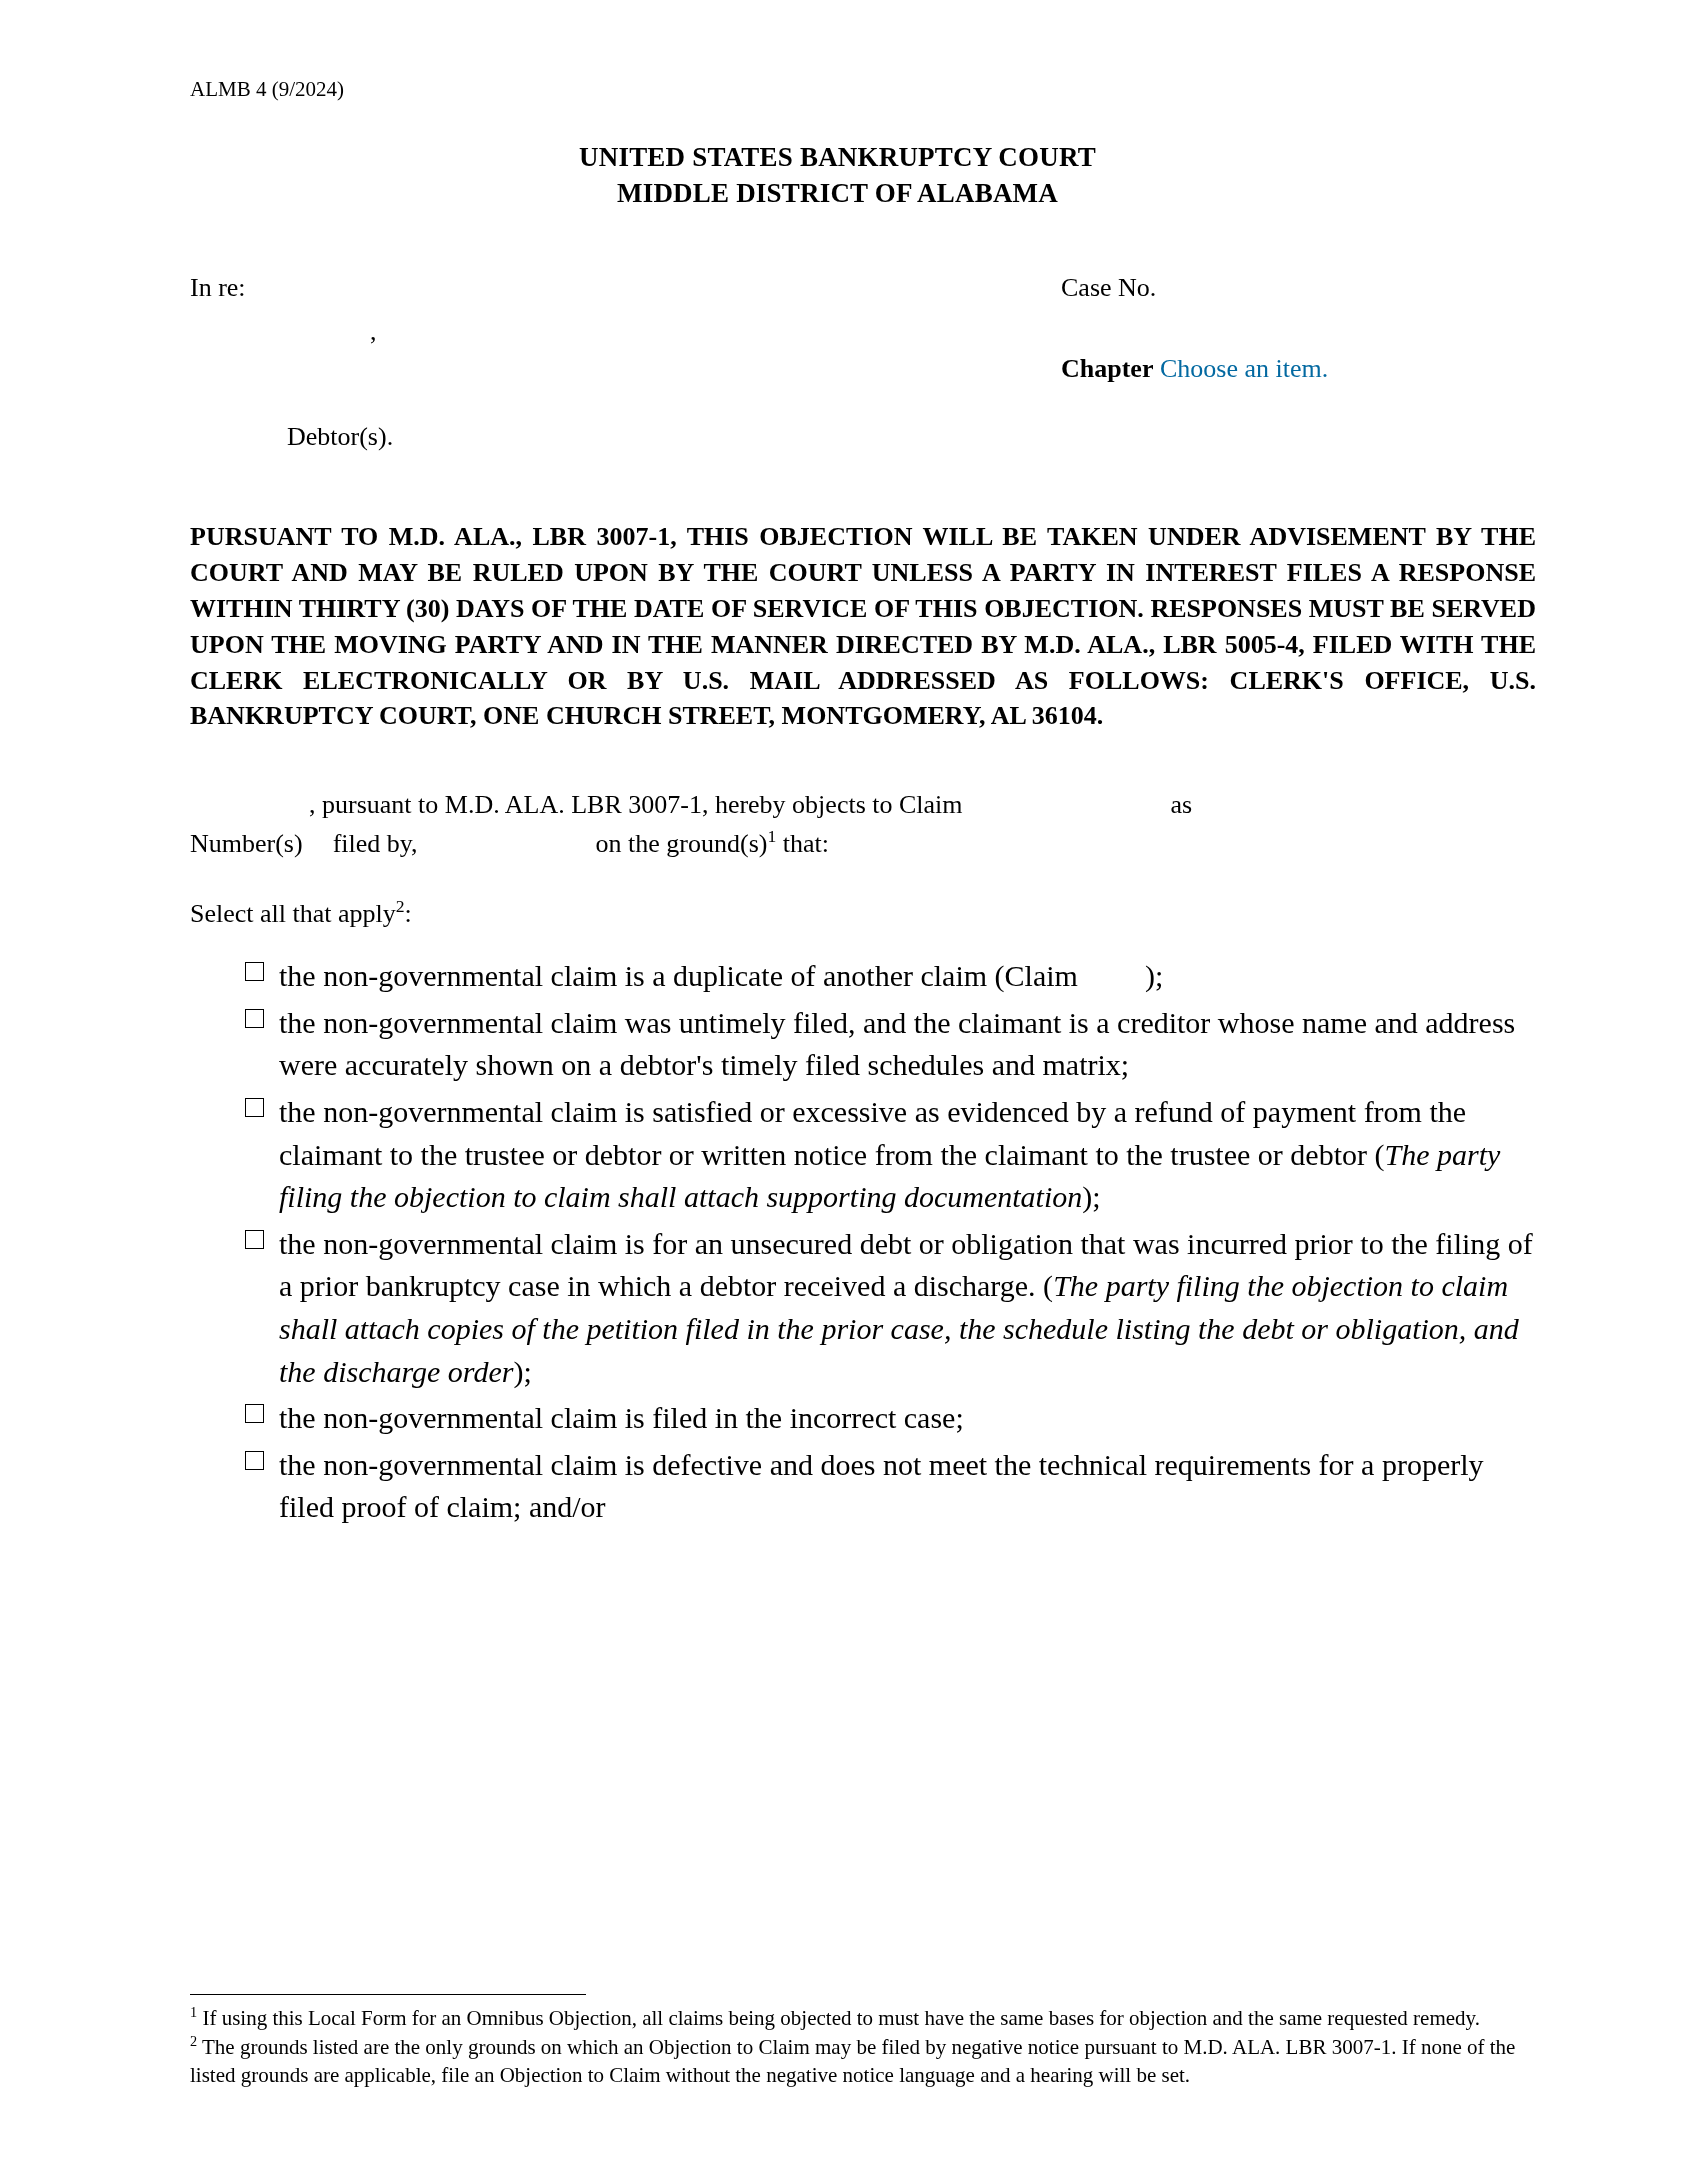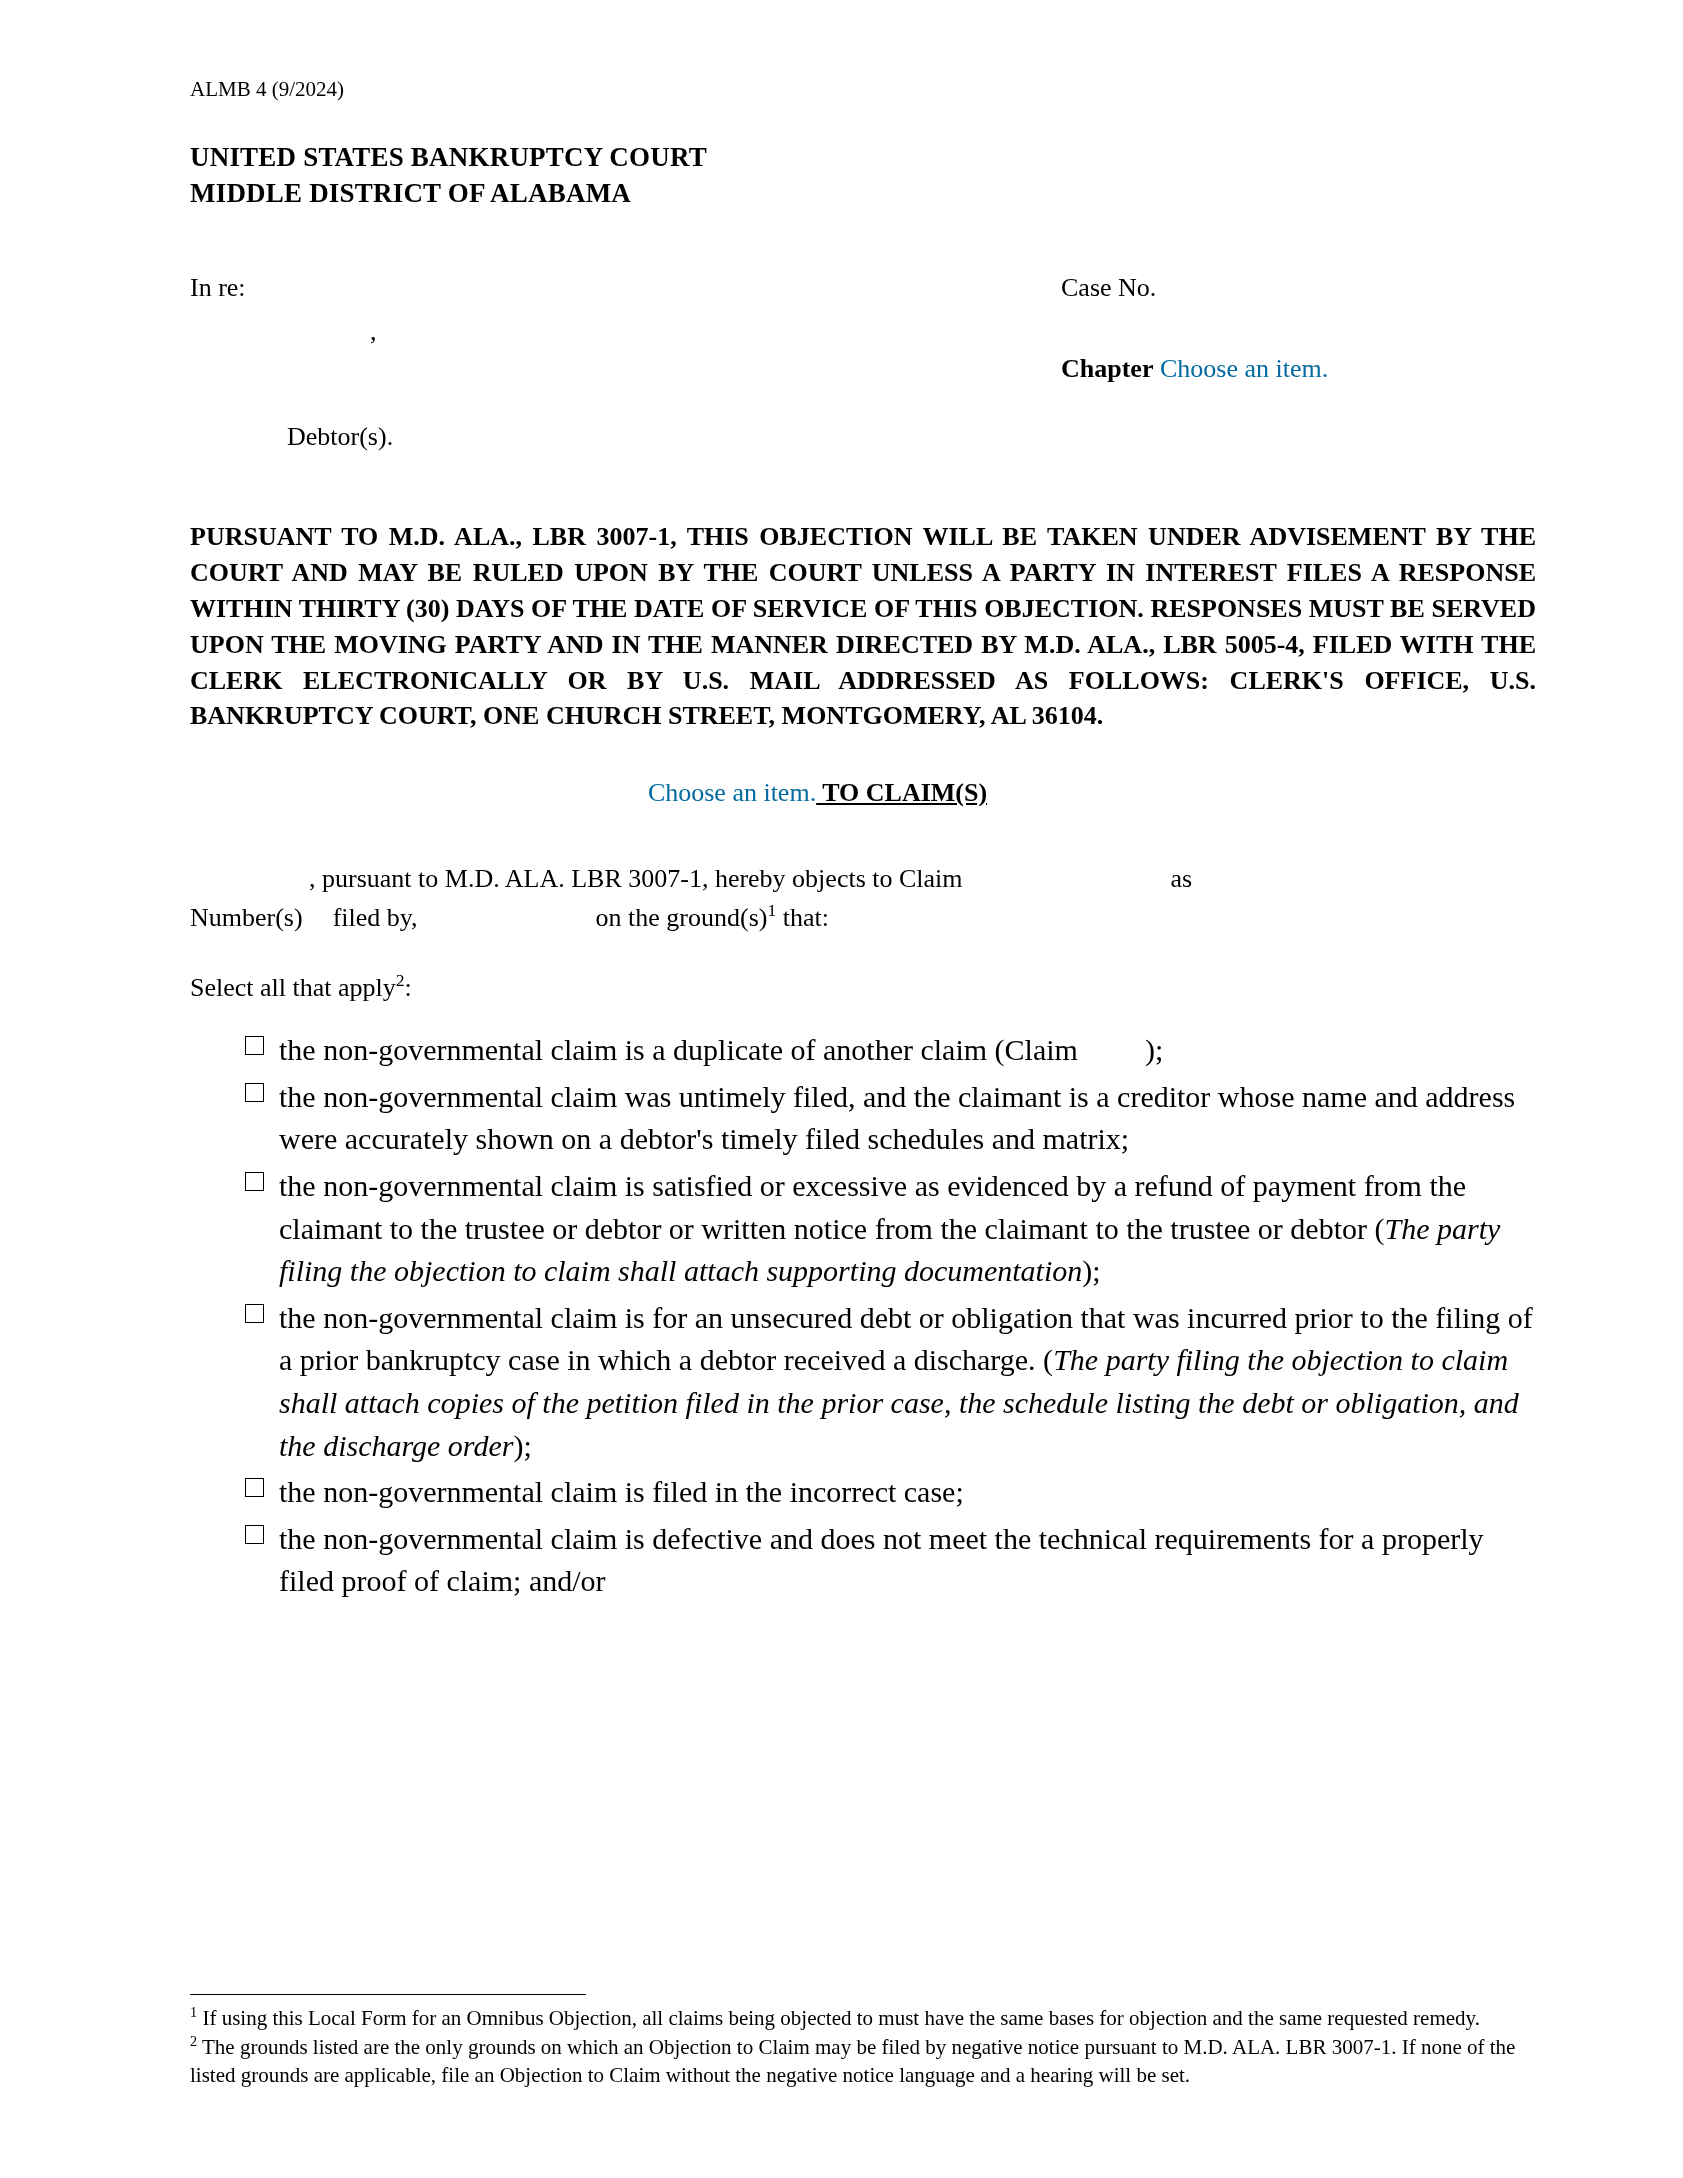--- a/index.html
+++ b/index.html
@@ -20,20 +20,21 @@
     height: 2178px;
     box-sizing: border-box;
     padding: 77px 139px 0 190px;
   }
   .form-code {
     font-size: 21px;
     line-height: 1.2;
     margin: 0 0 38px 0;
   }
   .court-title {
+    text-align: center;
     font-weight: bold;
     font-size: 27px;
     line-height: 1.33;
     letter-spacing: 0.2px;
     margin: 0 0 61px 0;
     padding-right: 59px;
   }
   .caption {
     position: relative;
     height: 208px;
@@ -184,23 +185,20 @@
     <div class="debtor">Debtor(s).</div>
     <div class="caseno">Case No.</div>
     <div class="chapter">
       <span class="chapter-label">Chapter</span>
       <span class="placeholder">Choose an item.</span>
     </div>
   </div>
 
   <div class="notice">PURSUANT TO M.D. ALA., LBR 3007-1, THIS OBJECTION WILL BE TAKEN UNDER ADVISEMENT BY THE COURT AND MAY BE RULED UPON BY THE COURT UNLESS A PARTY IN INTEREST FILES A RESPONSE WITHIN THIRTY (30) DAYS OF THE DATE OF SERVICE OF THIS OBJECTION. RESPONSES MUST BE SERVED UPON THE MOVING PARTY AND IN THE MANNER DIRECTED BY M.D. ALA., LBR 5005-4, FILED WITH THE CLERK ELECTRONICALLY OR BY U.S. MAIL ADDRESSED AS FOLLOWS: CLERK'S OFFICE, U.S. BANKRUPTCY COURT, ONE CHURCH STREET, MONTGOMERY, AL 36104.</div>
 
-  <div class="title-line">
-    <span class="placeholder">Choose an item.</span><span class="claims"> TO CLAIM(S)</span>
-  </div>
 
   <div class="intro">
     <span class="indent"></span><span>, pursuant to M.D. ALA. LBR 3007-1, hereby objects to Claim</span><span class="gap-as"></span><span>as</span><br>
     <span>Number(s)</span><span class="gap-num"></span><span>filed by,</span><span class="gap-filed"></span><span>on the ground(s)</span><sup>1</sup> <span>that:</span>
   </div>
 
   <div class="select-line">
     <span>Select all that apply</span><sup>2</sup><span>:</span>
   </div>
 

